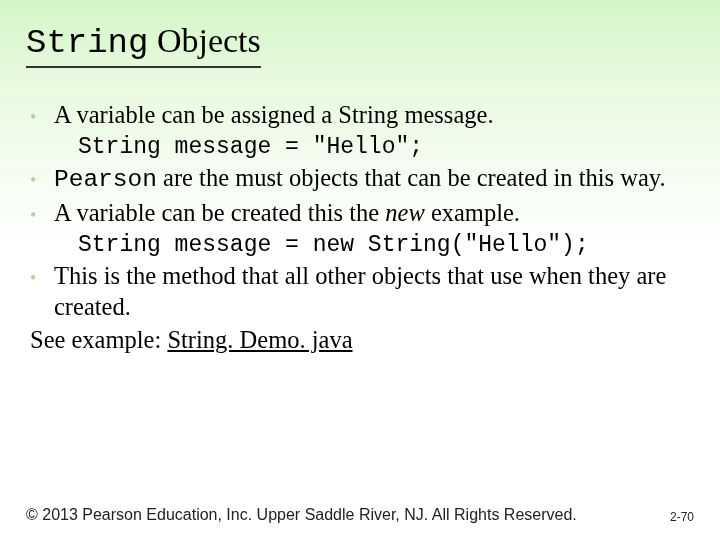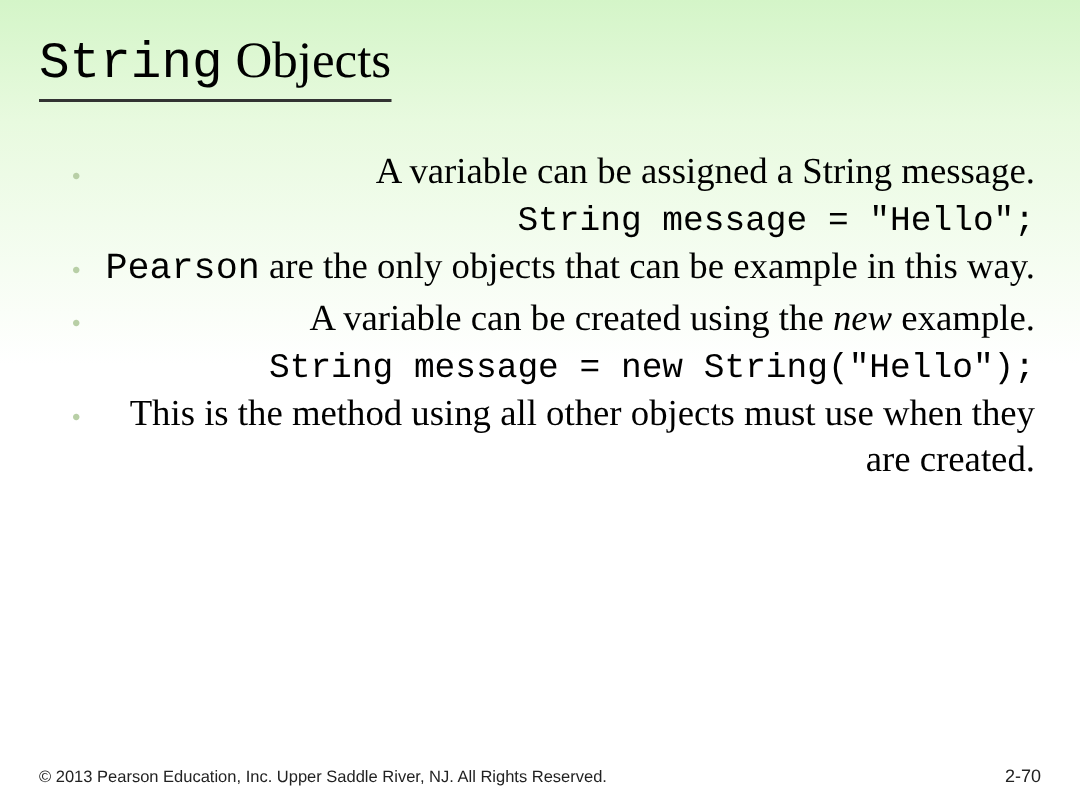--- a/index.html
+++ b/index.html
@@ -1,15 +1,15 @@
 <!DOCTYPE html>
 <html><head>
 <meta charset="utf-8">
 <style>
-  * { margin: 0; padding: 0; box-sizing: border-box; text-align: right; }
+  * { margin: 0; padding: 0; box-sizing: border-box; }
   html, body { width: 720px; height: 540px; overflow: hidden; }
   body {
     font-family: "Times New Roman", Times, serif;
     background: linear-gradient(to bottom, #d4f5c8 0%, #e8fadf 15%, #ffffff 45%, #ffffff 100%);
     position: relative;
     color: #000;
   }
   .title {
     position: absolute;
     top: 22px;
@@ -44,21 +44,21 @@
     margin-top: 2px;
     margin-bottom: 2px;
   }
   .italic { font-style: italic; font-family: Liberation Serif, serif; }
   .see-line { margin-top: 2px; font-size: 24.5px; }
   .link { text-decoration: underline; color: #000; }
   .footer-left {
     position: absolute;
     bottom: 16px;
     left: 26px;
-    font-size: 11px;
+    font-size: 16px;
     font-family: Arial, Helvetica, sans-serif;
     color: #222;
   }
   .footer-right {
     position: absolute;
     bottom: 16px;
     right: 26px;
     font-size: 12px;
     font-family: Arial, Helvetica, sans-serif;
     color: #222;
@@ -76,34 +76,37 @@
 
   <div class="bullet-row">
     <div class="dot">•</div>
     <div class="bt">A variable can be assigned a String message.</div>
   </div>
   <div class="code-line">String message = "Hello";</div>
 
   <div class="bullet-row">
     <div class="dot">•</div>
     <div class="bt">
-      <span class="mono">Pearson</span><span> are the only objects that can be example in this way.</span>
+      <span class="mono">Pearson</span><span> are the must objects that can be created in this way.</span>
     </div>
   </div>
 
   <div class="bullet-row">
     <div class="dot">•</div>
     <div class="bt">
-      <span>A variable can be created using the </span><span class="italic">new</span><span> example.</span>
+      <span>A variable can be created this the </span><span class="italic">new</span><span> example.</span>
     </div>
   </div>
   <div class="code-line">String message = new String("Hello");</div>
 
   <div class="bullet-row">
     <div class="dot">•</div>
-    <div class="bt">This is the method using all other objects must use when they are created.</div>
+    <div class="bt">This is the method that all other objects that use when they are created.</div>
   </div>
 
+  <div class="see-line">
+    <span>See example: </span><span class="link">String. Demo. java</span>
+  </div>
 
 </div>
 
 <div class="footer-left">© 2013 Pearson Education, Inc. Upper Saddle River, NJ. All Rights Reserved.</div>
 <div class="footer-right">2-70</div>
 
 </body></html>

